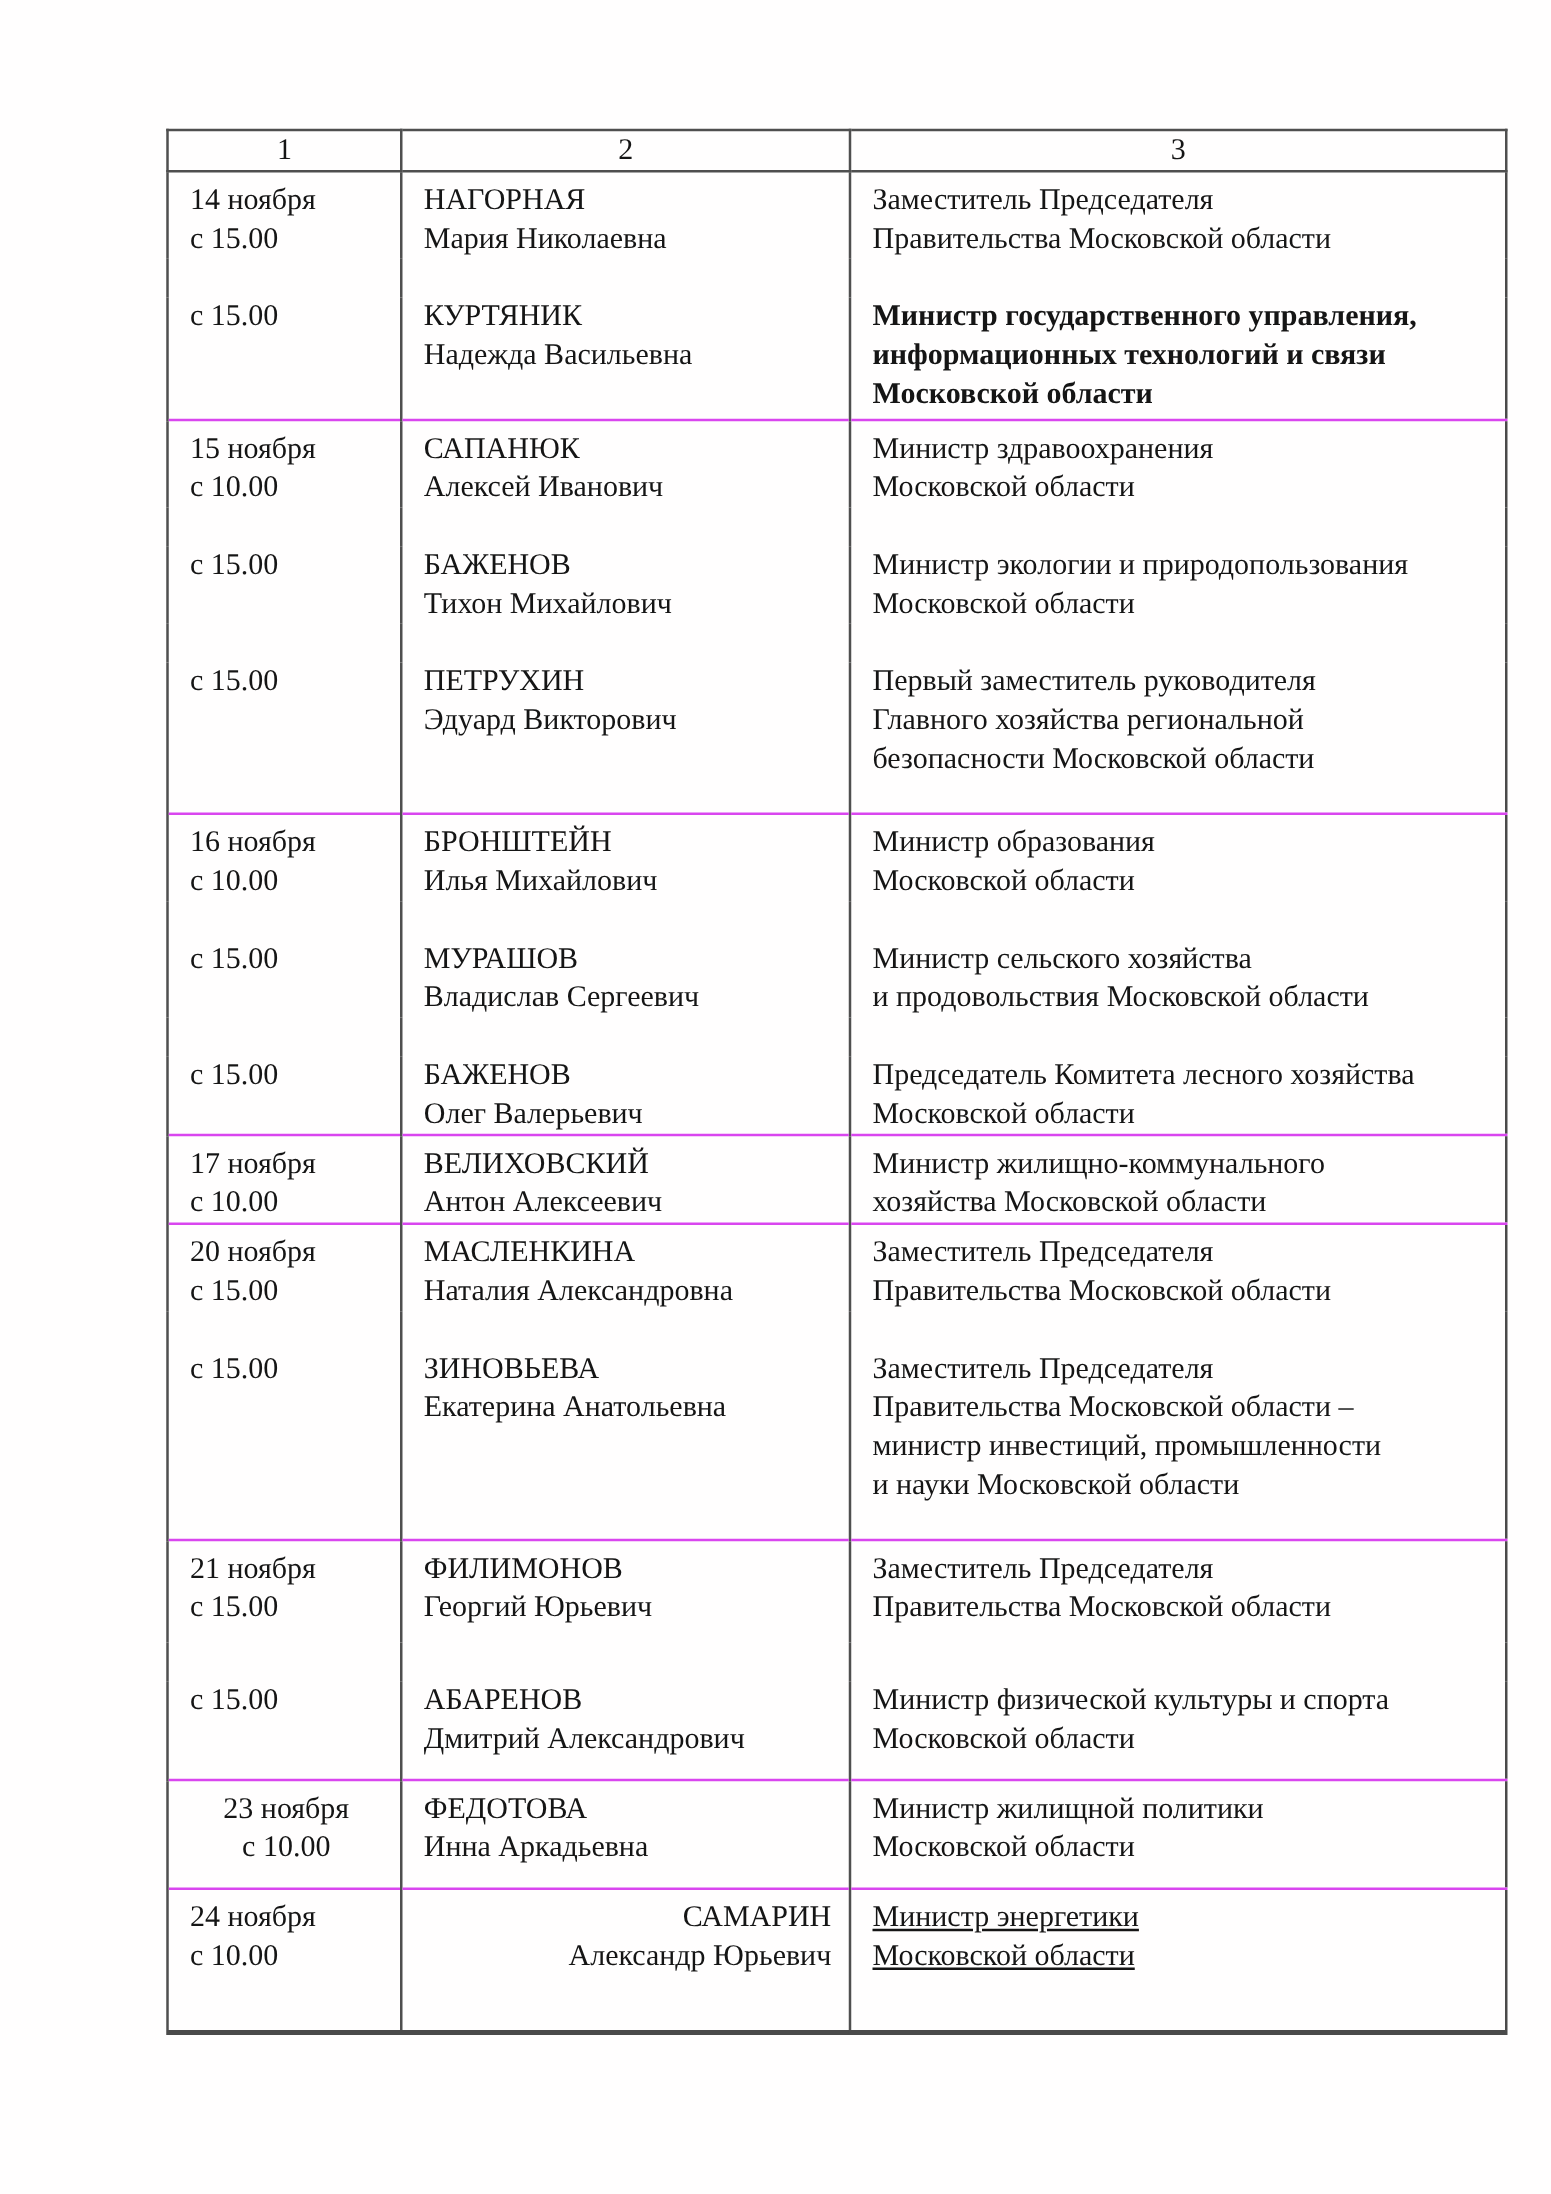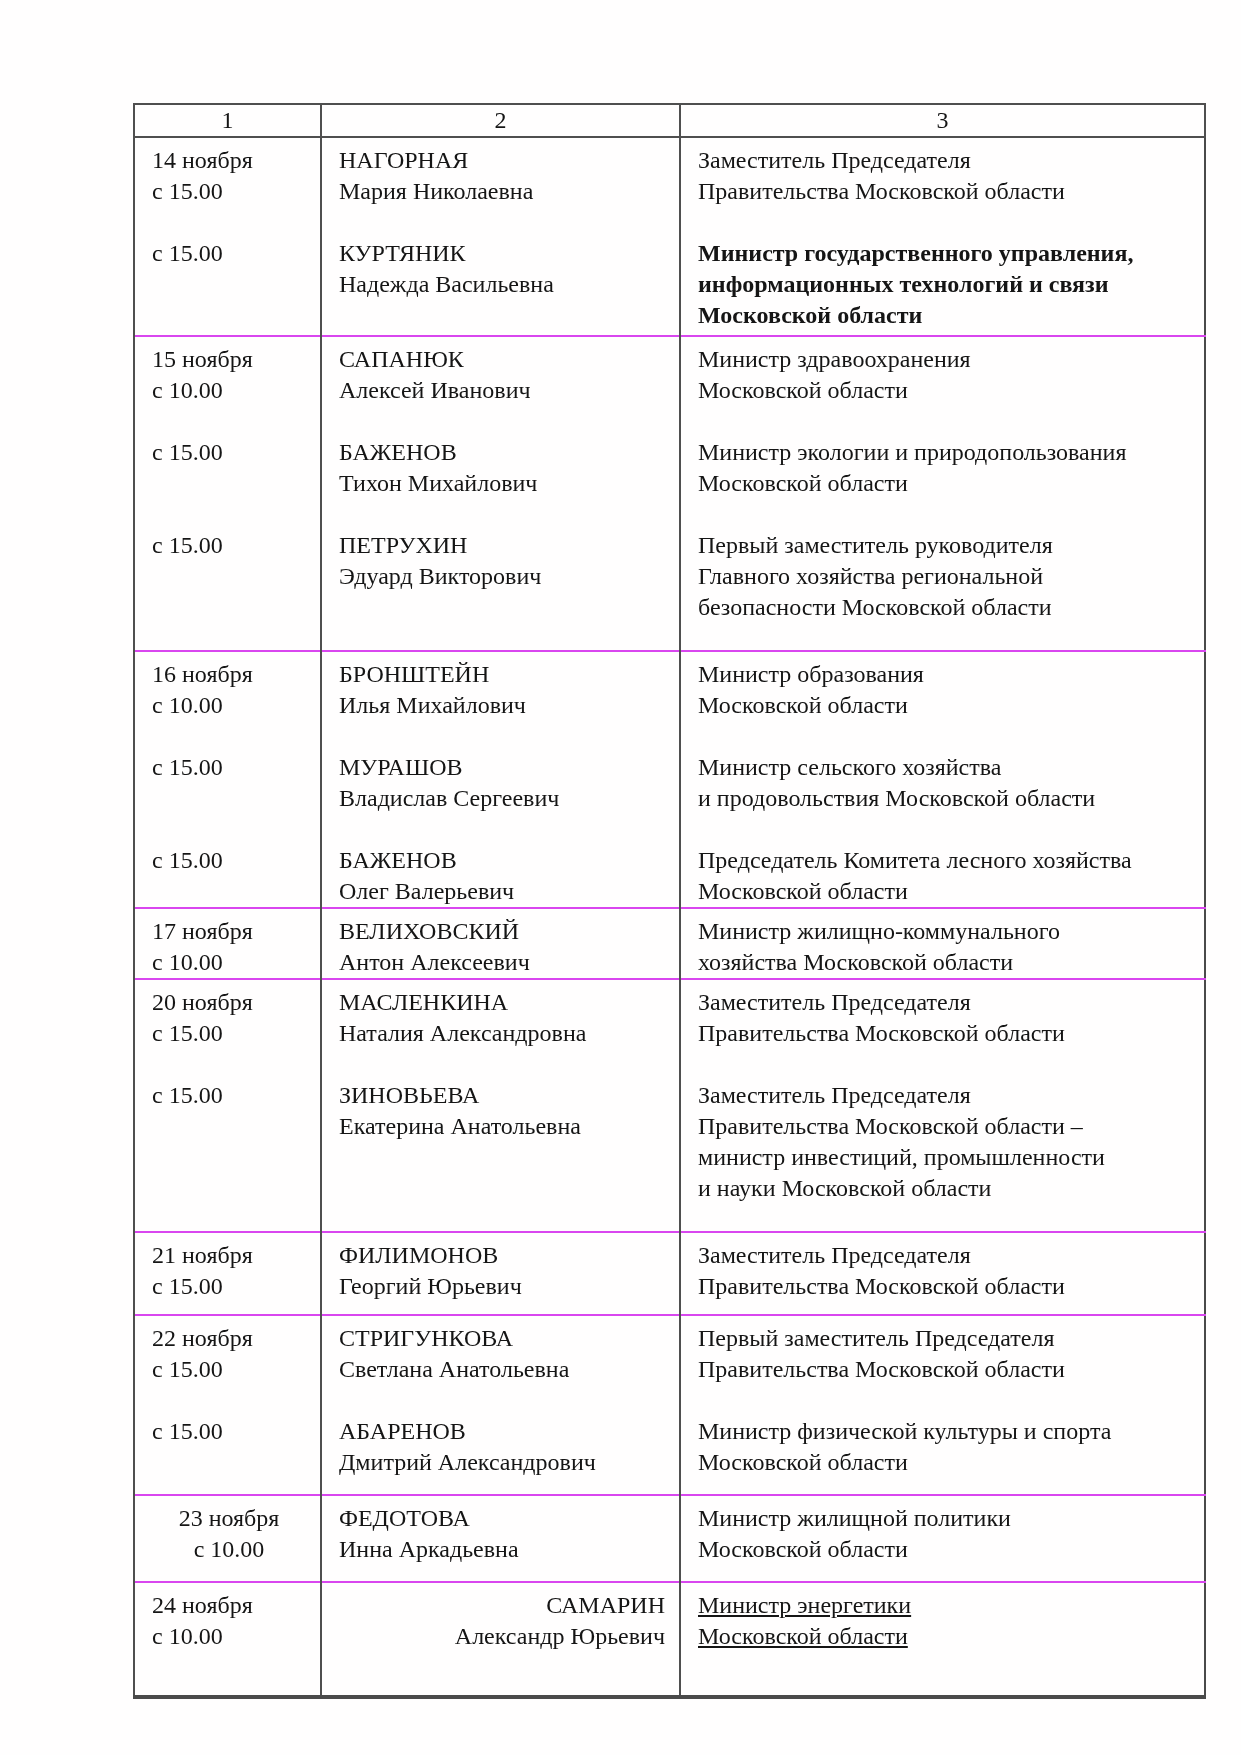--- a/index.html
+++ b/index.html
@@ -280,34 +280,20 @@
             <div class="ln">ФИЛИМОНОВ</div>
             <div class="ln">Георгий Юрьевич</div>
           </td>
           <td style="padding-bottom: 12px;">
             <div class="ln">Заместитель Председателя</div>
             <div class="ln">Правительства Московской области</div>
           </td>
         </tr>
       </tbody>
       <tbody class="block">
-        <tr class="block-start">
-          <td>
-            <div class="ln">22 ноября</div>
-            <div class="ln">с 15.00</div>
-          </td>
-          <td>
-            <div class="ln">СТРИГУНКОВА</div>
-            <div class="ln">Светлана Анатольевна</div>
-          </td>
-          <td>
-            <div class="ln">Первый заместитель Председателя</div>
-            <div class="ln">Правительства Московской области</div>
-          </td>
-        </tr>
         <tr class="gap">
           <td></td>
           <td></td>
           <td></td>
         </tr>
         <tr>
           <td style="padding-bottom: 16px;">
             <div class="ln">с 15.00</div>
           </td>
           <td style="padding-bottom: 16px;">

